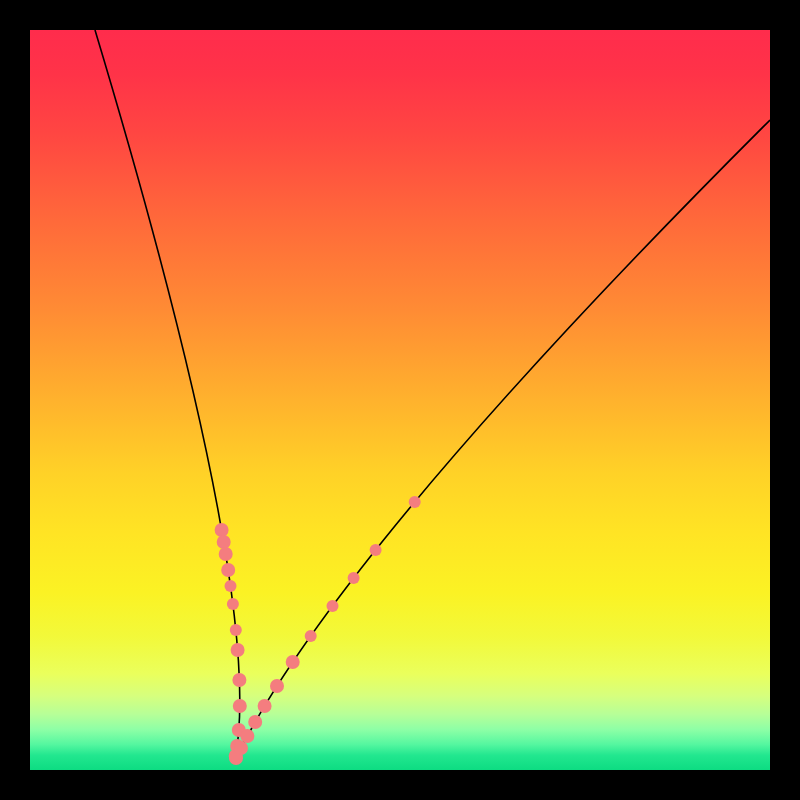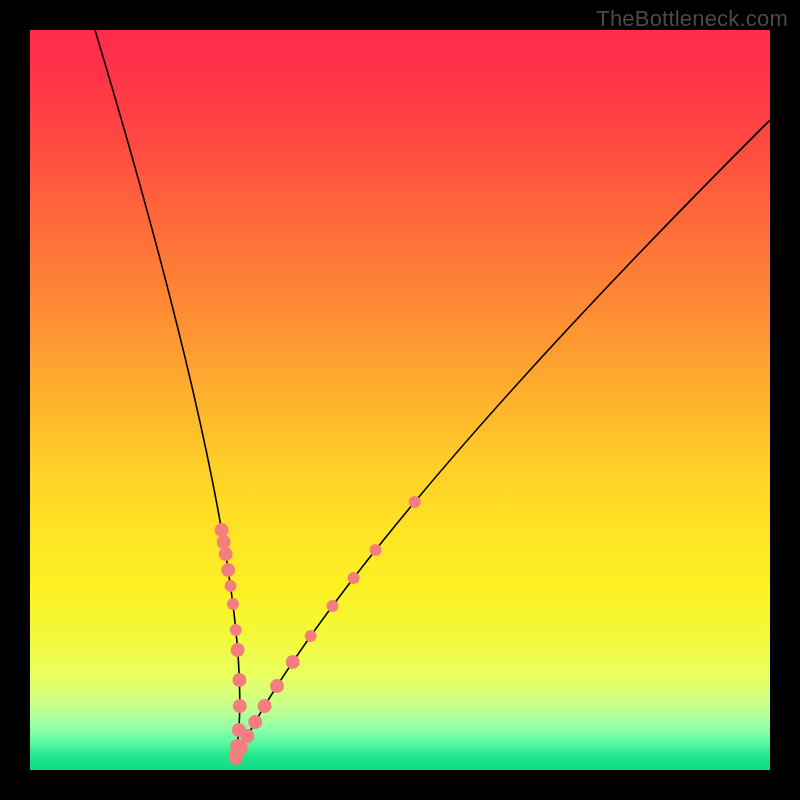--- a/index.html
+++ b/index.html
@@ -63,21 +63,20 @@
     stroke-width: 1.6;
   }
   .marker {
     fill: #f47d7f;
     stroke: none;
   }
 </style>
 </head>
 <body>
 <div class="frame">
-  <div class="watermark">TheBottleneck.com</div>
   <div class="plot-clip">
     <div class="gradient"></div>
     <svg class="curve" viewBox="0 0 740 740" preserveAspectRatio="none">
       <path id="left-curve" class="curve-path" d="M 65 0 Q 236.2 569.4 205 730"></path>
       <path id="right-curve" class="curve-path" d="M 205 730 Q 304.20000000000005 525.2 740 90"></path>
       <g id="markers">
           <circle cx="191.6" cy="500.0" r="7" class="marker"></circle>
           <circle cx="193.7" cy="512.0" r="7" class="marker"></circle>
           <circle cx="195.7" cy="524.0" r="7" class="marker"></circle>
           <circle cx="198.2" cy="540.0" r="7" class="marker"></circle>

